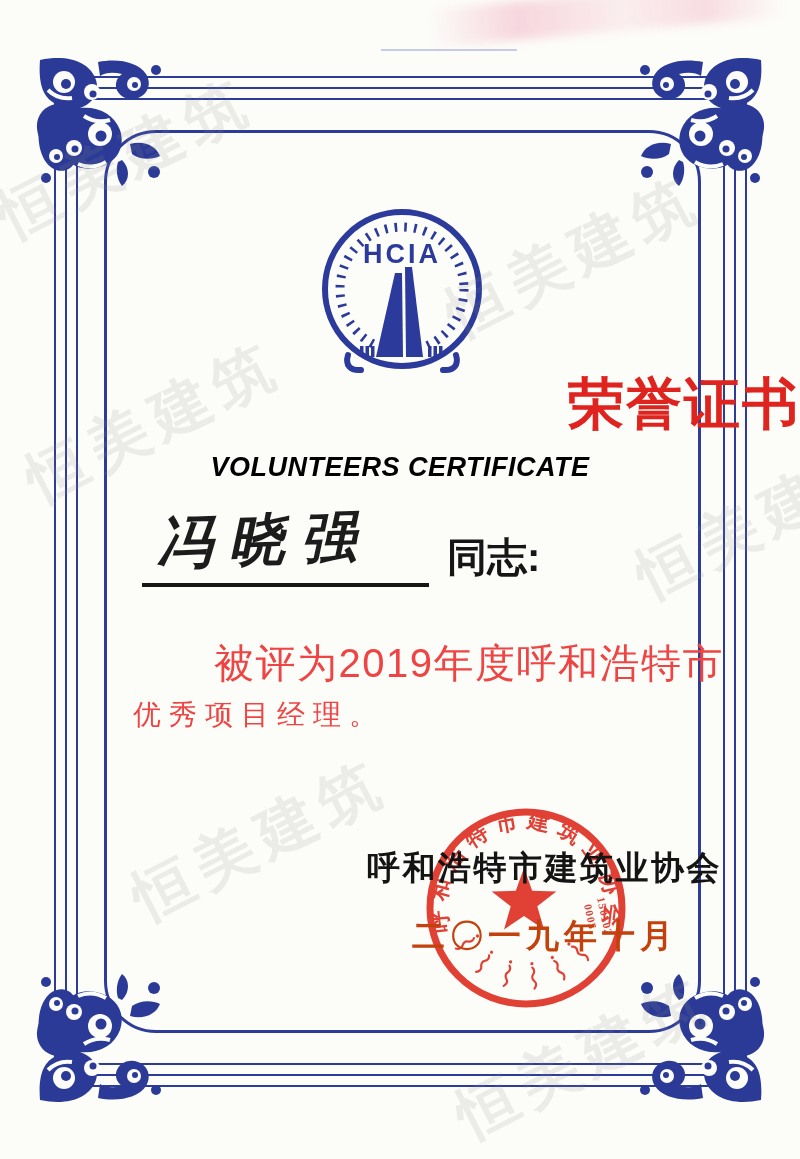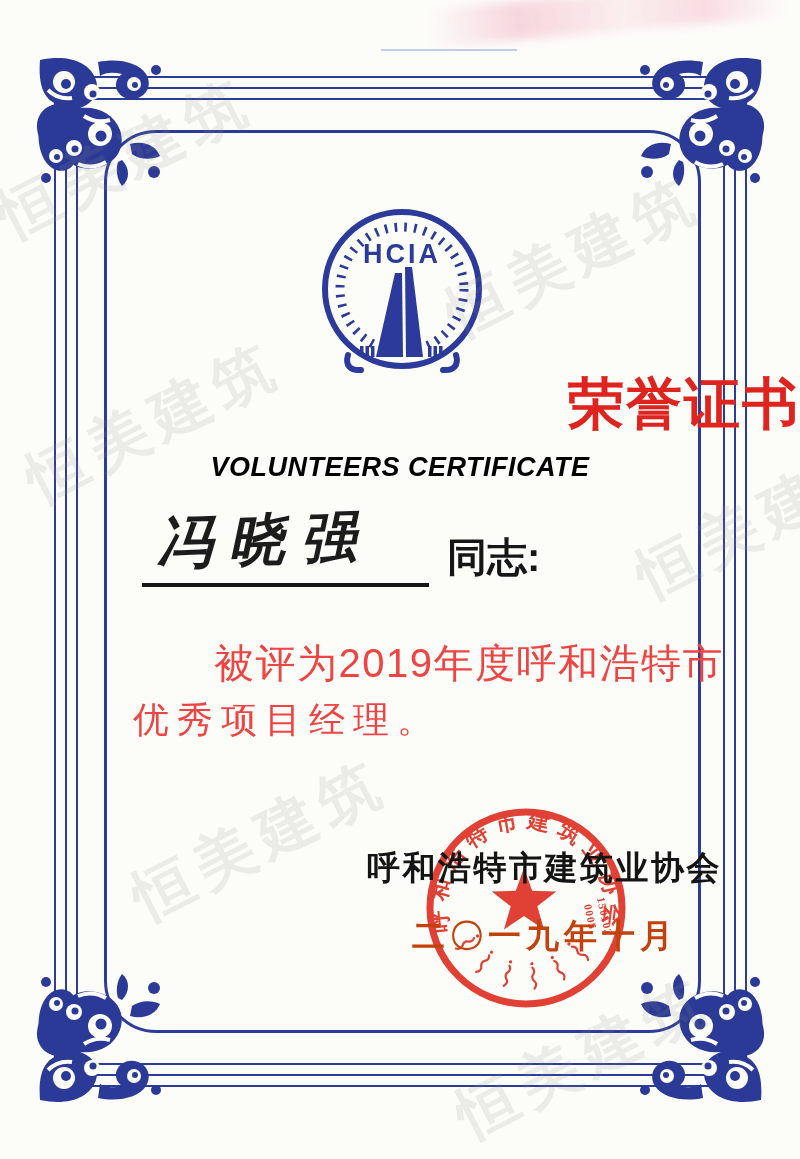--- a/index.html
+++ b/index.html
@@ -38,21 +38,21 @@
     font-style:italic;font-weight:700;color:#1c1c1c;letter-spacing:16px;
     font-family:"DejaVu Serif","Liberation Serif",serif;
     transform:rotate(-2deg);z-index:3;white-space:nowrap;}
   .underline{position:absolute;left:142px;top:583px;width:287px;height:3.5px;
     background:#161616;z-index:3;}
   .salutation{position:absolute;left:436px;top:530px;font-size:40px;
     font-weight:600;color:#161616;z-index:3;white-space:nowrap;margin-left:11px;}
   
   .cite{position:absolute;color:#ef4444;font-weight:500;white-space:nowrap;z-index:3;}
   .cite.l1{left:214px;top:636px;font-size:40px;letter-spacing:1.5px;}
-  .cite.l2{left:133px;top:696px;font-size:36px;letter-spacing:8px;}
+  .cite.l2{left:133px;top:696px;font-size:28px;letter-spacing:8px;}
   
   .issuer{position:absolute;left:367px;top:846px;font-size:33px;font-weight:600;
     letter-spacing:2.5px;color:#141414;z-index:5;white-space:nowrap;
     font-family:"Liberation Serif","DejaVu Serif",serif;}
   .date{position:absolute;left:412px;top:914px;font-size:33px;font-weight:600;
     letter-spacing:5px;color:#c2410c;z-index:5;white-space:nowrap;
     font-family:Liberation Mono, monospace;}
   
   .seal{position:absolute;left:424px;top:806px;width:206px;height:206px;
     z-index:4;opacity:.93;mix-blend-mode:multiply;}

